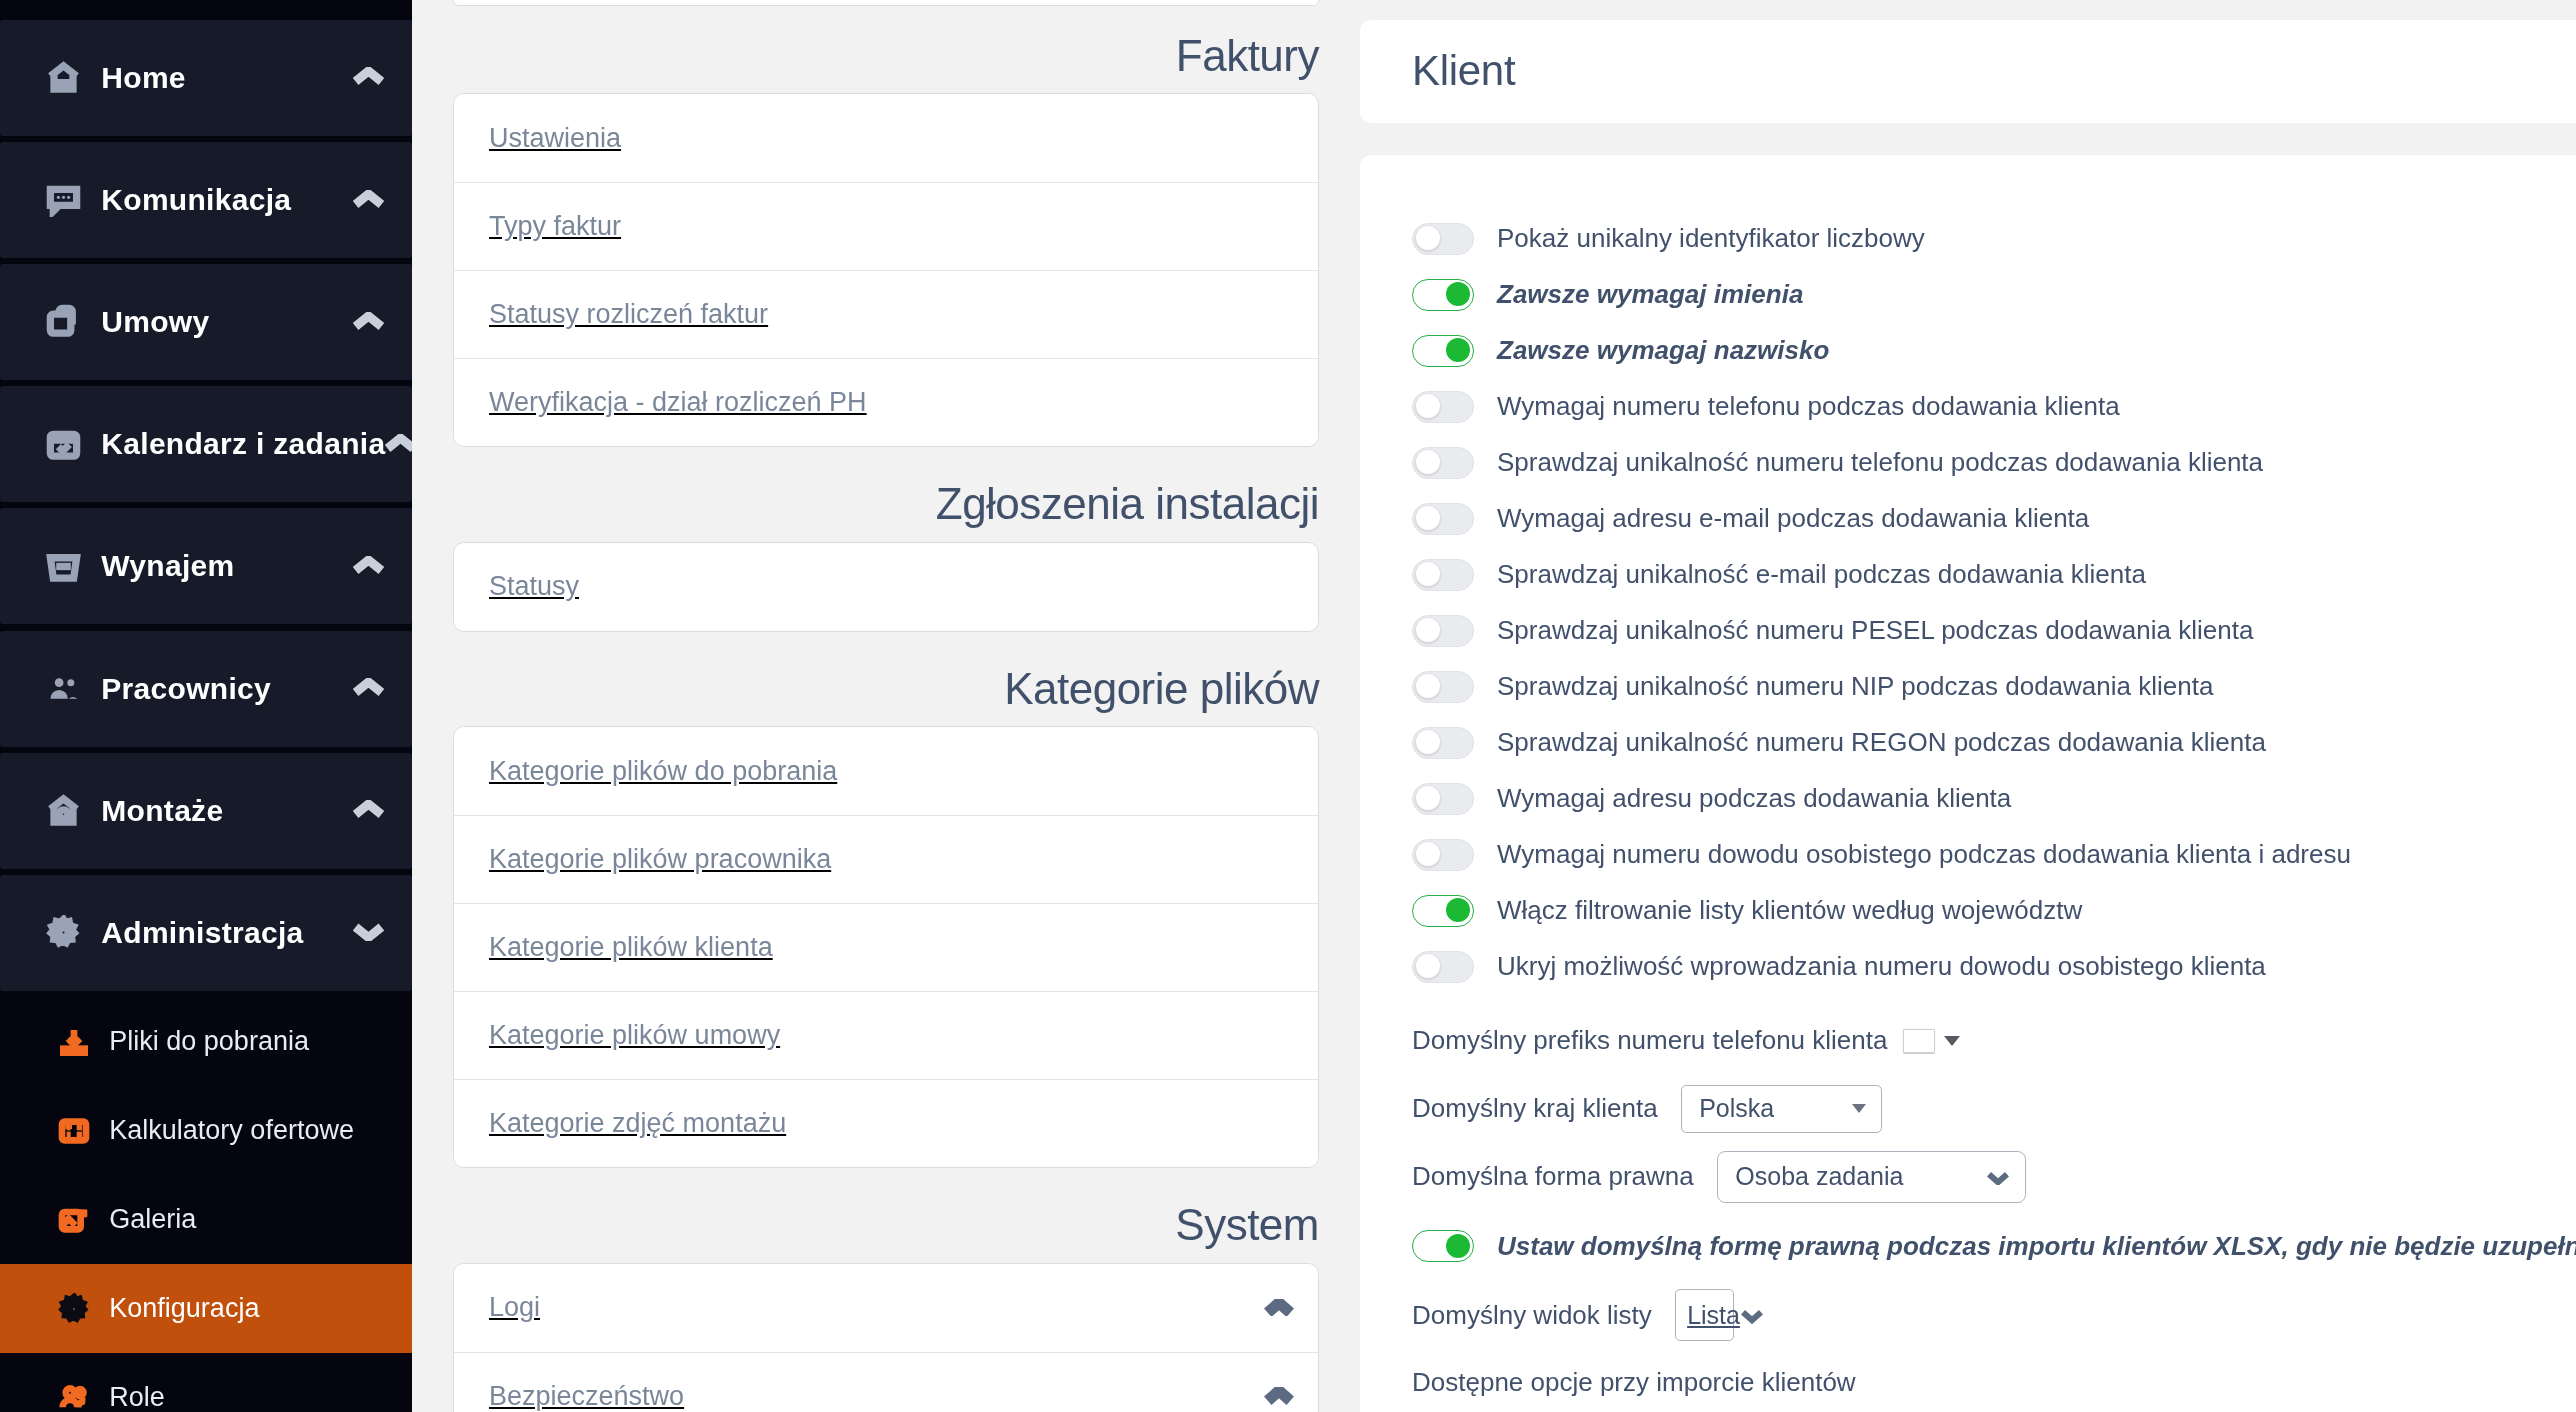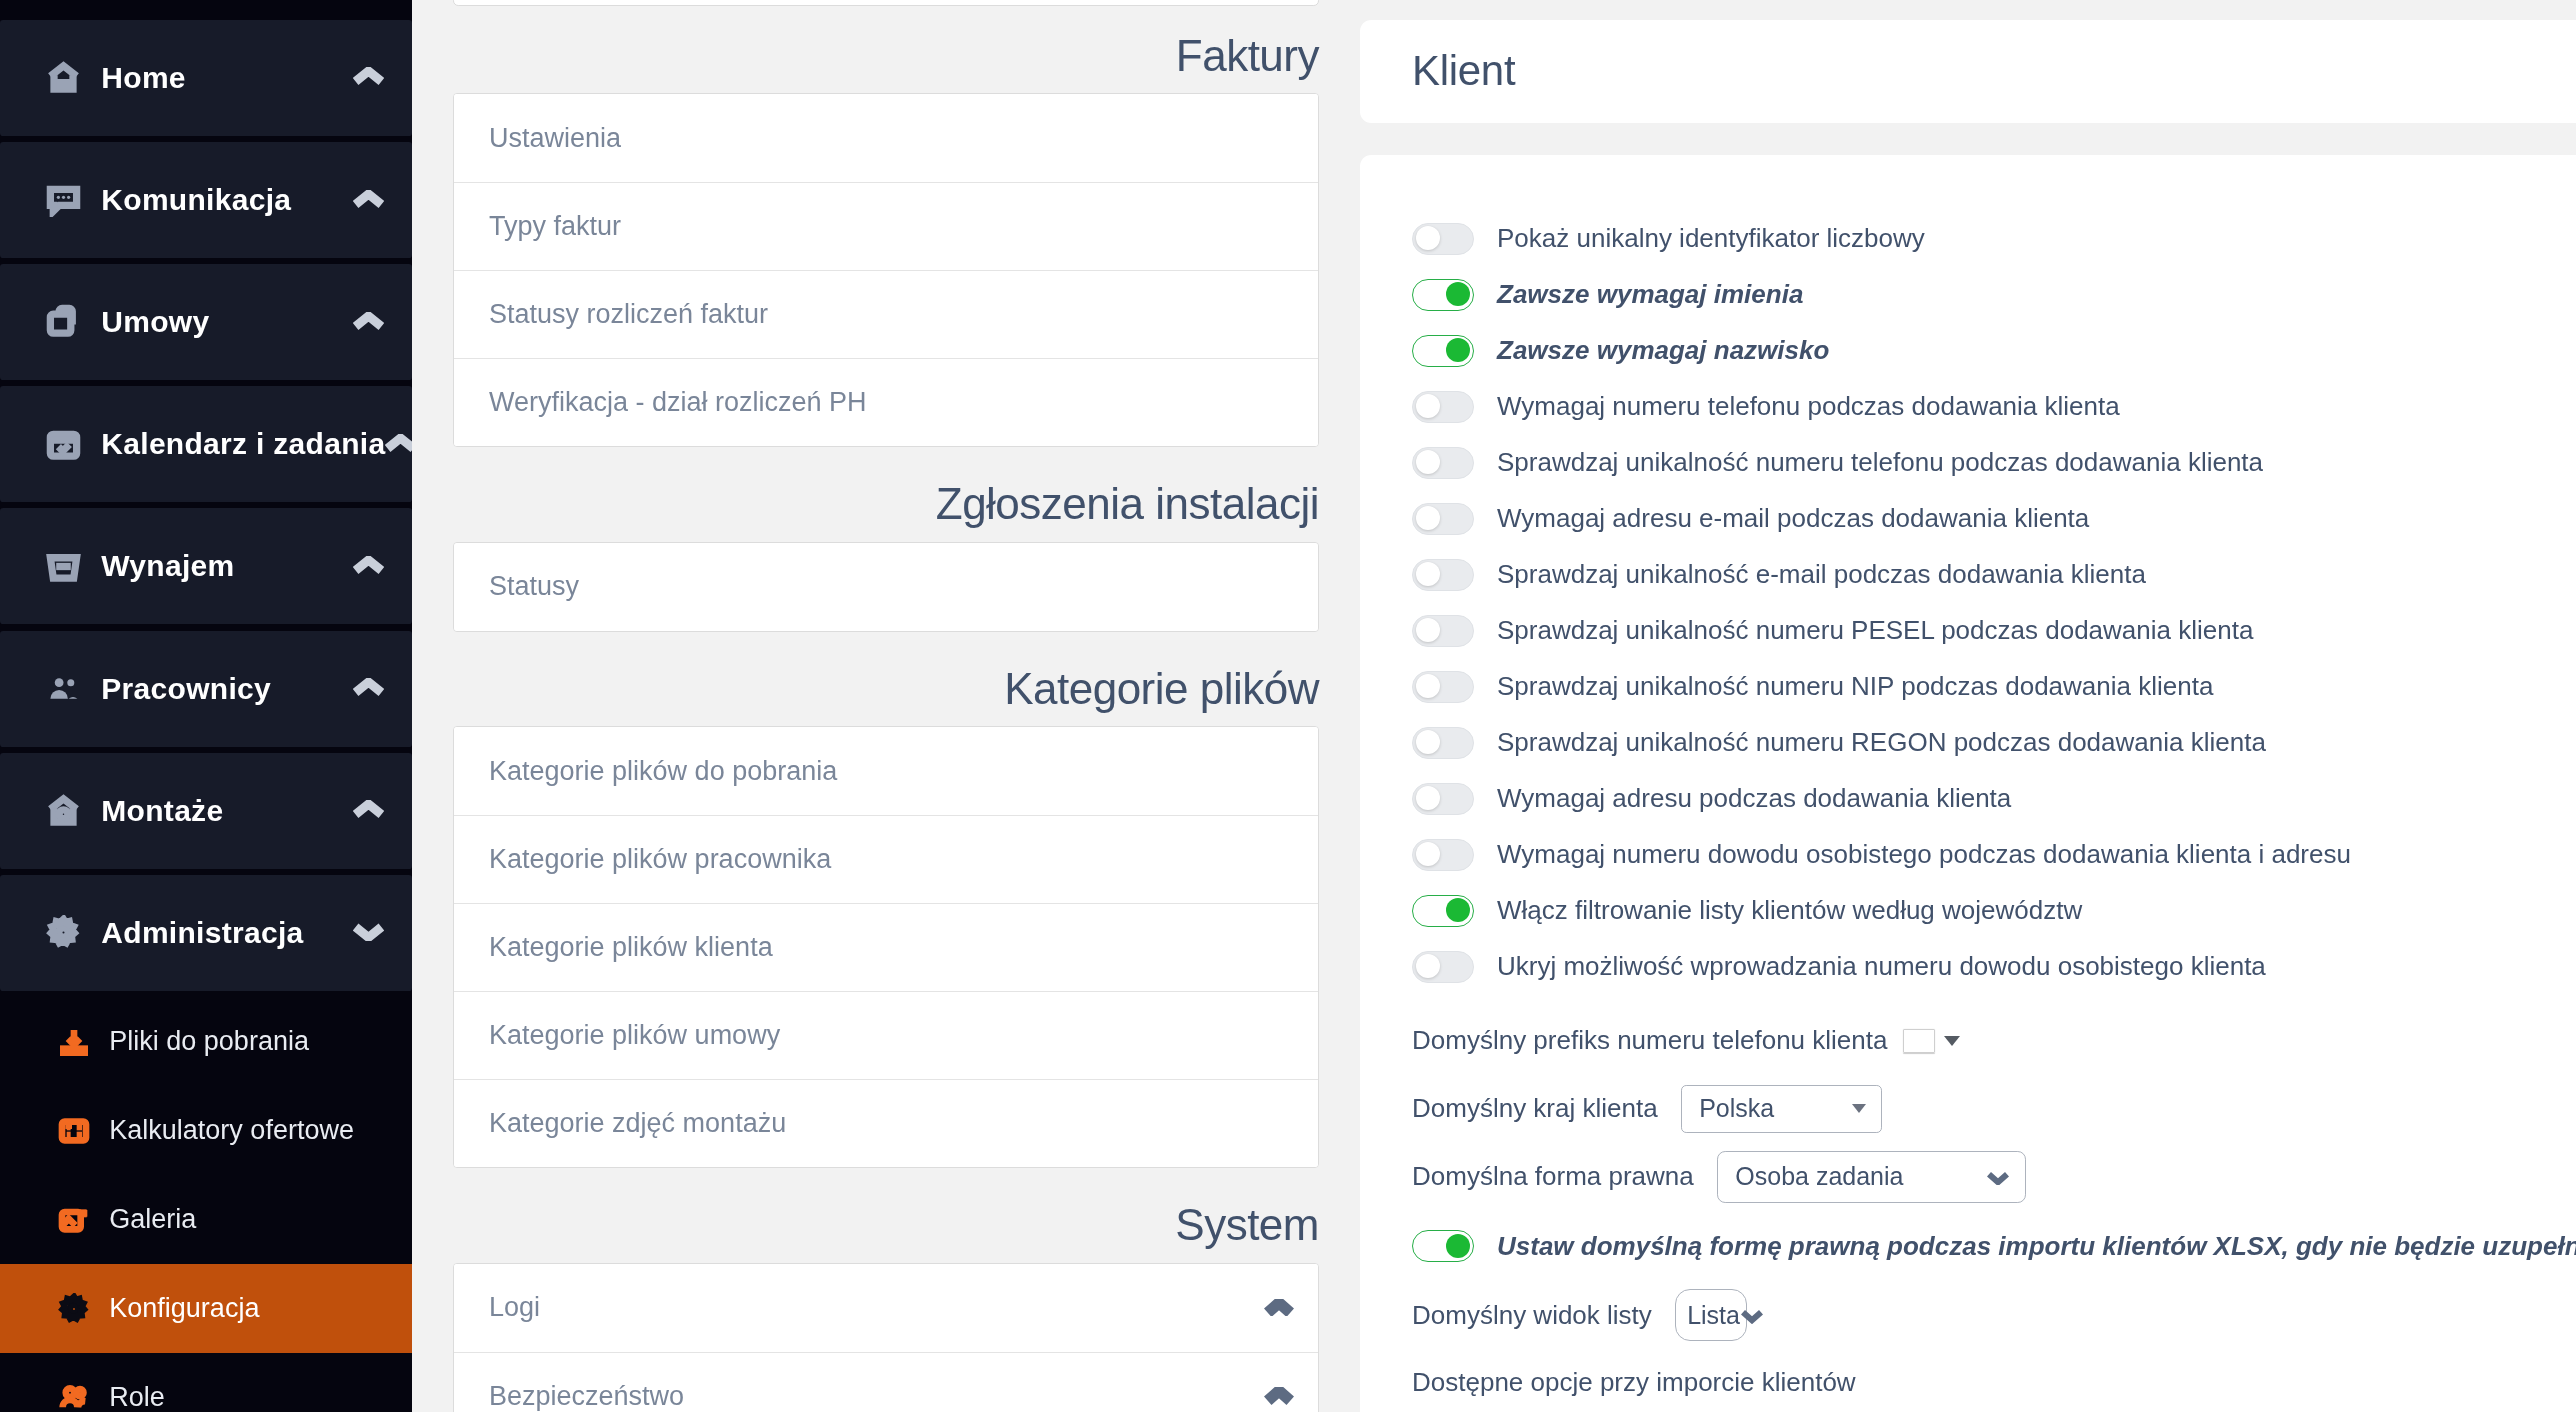--- a/index.html
+++ b/index.html
@@ -94,22 +94,23 @@
     font-size: 44px;
     font-weight: 400;
     color: #41516b;
     margin: 32px 0 12.4px 4.1px;
     letter-spacing: -0.5px;
   }
   .mid-heading.first { margin-top: 31px; }
   .mid-list {
     background: #ffffff;
     border: 0.5px solid #dcdcdc;
-    border-radius: 4px;
+    border-radius: 11px;
     overflow: hidden;
+    text-decoration: underline;
   }
   .mid-item {
     height: 88px;
     display: flex;
     align-items: center;
     justify-content: space-between;
     padding: 0 24px 0 35px;
     border-top: 0.5px solid #e4e4e4;
     color: #7a8699;
     font-size: 27px;
@@ -225,21 +226,21 @@
     display: flex;
     align-items: center;
     justify-content: space-between;
     padding: 0 14.4px 0 17.5px;
     font-size: 25px;
     color: #41516b;
     cursor: pointer;
   }
   .select.country { width: 201px; }
   .select.legal { width: 309px; border-radius: 8.2px; height: 52px; }
-  .select.listview { width: 72px; border-radius: 15px; height: 52px; padding: 0 9.3px 0 11.3px; }
+  .select.listview { width: 59px; border-radius: 5px; height: 52px; padding: 0 9.3px 0 11.3px; text-decoration: underline; }
   .sel-caret-solid {
     width: 0; height: 0;
     border-left: 7.7px solid transparent;
     border-right: 7.7px solid transparent;
     border-top: 9.8px solid #6b7280;
   }
   .sel-caret-line svg { width: 24px; height: 14.4px; stroke: #5d6b82; fill: none; stroke-width: 6; }
 
   .section-label {
     font-size: 26px;

